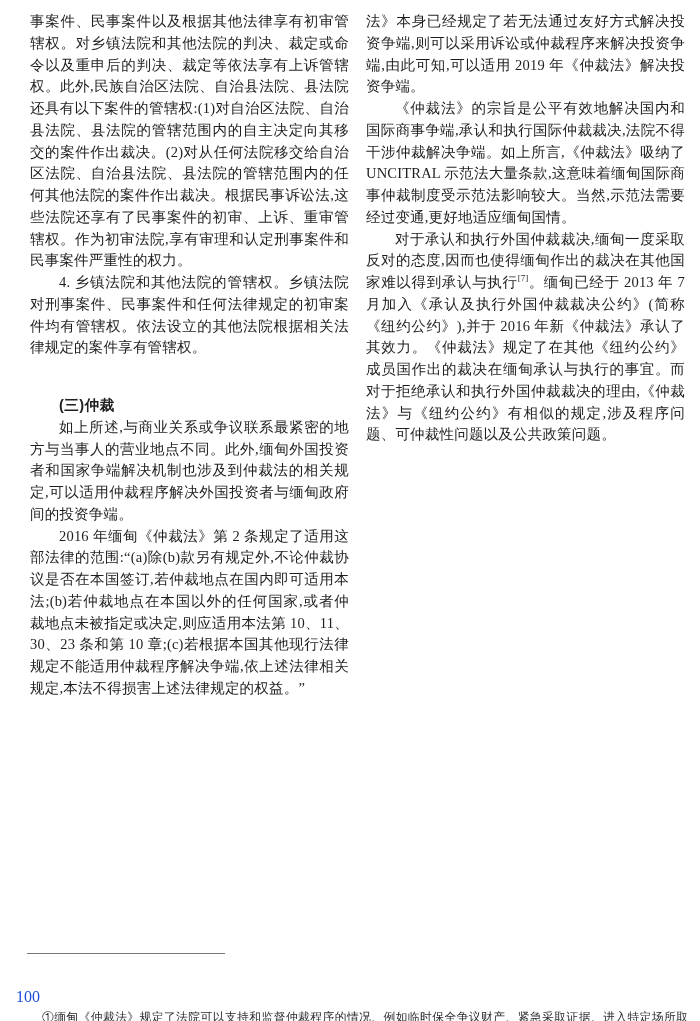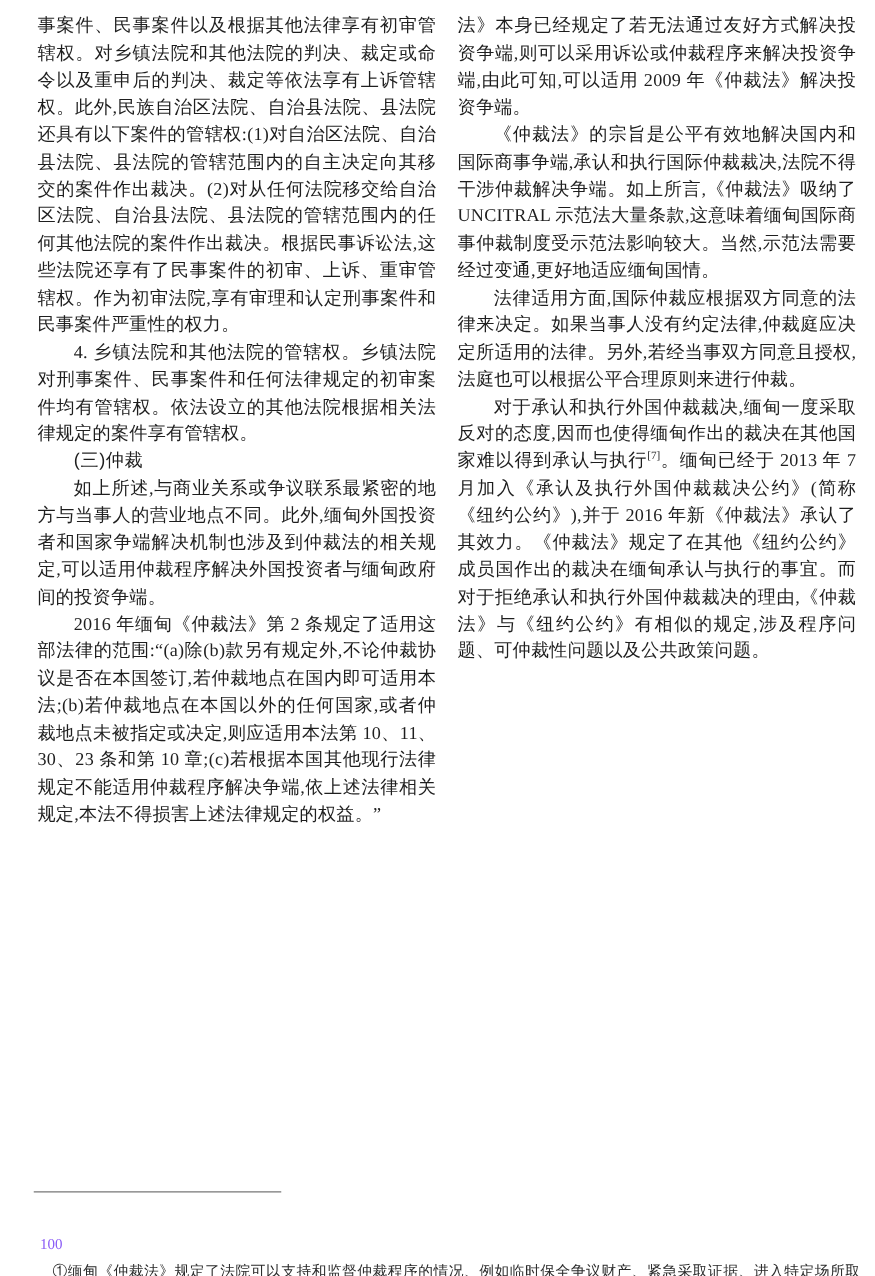--- a/index.html
+++ b/index.html
@@ -37,23 +37,24 @@
     letter-spacing: 0.2px;
   }
   .col p {
     margin: 0;
     text-indent: 2em;
   }
   .col p.noindent {
     text-indent: 0;
   }
   .col p.heading {
-    font-weight: normal;
+    font-weight: bold;
     font-family: "Liberation Sans", "DejaVu Sans", sans-serif;
     letter-spacing: 0.5px;
+    margin-top: 36px;
   }
   sup.ref {
     font-size: 9px;
     line-height: 0;
     vertical-align: super;
     letter-spacing: 0;
   }
   .footnote-rule {
     position: absolute;
     left: 27px;
@@ -71,45 +72,44 @@
     line-height: 19px;
     text-align: justify;
     color: #2a2a2a;
   }
   .footnote p {
     margin: 0;
     text-indent: 2.2em;
   }
   .page-number {
     position: absolute;
-    left: 32px;
+    left: 16px;
     top: 988px;
-    font-size: 12px;
-    color: #8b5cf6;
+    font-size: 16px;
+    color: #1d4ed8;
   }
 </style>
 </head>
 <body>
 
 <div class="page">
 
   <div class="columns">
 
     <div class="col">
       <p class="noindent">事案件、民事案件以及根据其他法律享有初审管辖权。对乡镇法院和其他法院的判决、裁定或命令以及重申后的判决、裁定等依法享有上诉管辖权。此外,民族自治区法院、自治县法院、县法院还具有以下案件的管辖权:(1)对自治区法院、自治县法院、县法院的管辖范围内的自主决定向其移交的案件作出裁决。(2)对从任何法院移交给自治区法院、自治县法院、县法院的管辖范围内的任何其他法院的案件作出裁决。根据民事诉讼法,这些法院还享有了民事案件的初审、上诉、重审管辖权。作为初审法院,享有审理和认定刑事案件和民事案件严重性的权力。</p>
       <p>4. 乡镇法院和其他法院的管辖权。乡镇法院对刑事案件、民事案件和任何法律规定的初审案件均有管辖权。依法设立的其他法院根据相关法律规定的案件享有管辖权。</p>
       <p class="heading">(三)仲裁</p>
       <p>如上所述,与商业关系或争议联系最紧密的地方与当事人的营业地点不同。此外,缅甸外国投资者和国家争端解决机制也涉及到仲裁法的相关规定,可以适用仲裁程序解决外国投资者与缅甸政府间的投资争端。</p>
       <p>2016 年缅甸《仲裁法》第 2 条规定了适用这部法律的范围:“(a)除(b)款另有规定外,不论仲裁协议是否在本国签订,若仲裁地点在国内即可适用本法;(b)若仲裁地点在本国以外的任何国家,或者仲裁地点未被指定或决定,则应适用本法第 10、11、30、23 条和第 10 章;(c)若根据本国其他现行法律规定不能适用仲裁程序解决争端,依上述法律相关规定,本法不得损害上述法律规定的权益。”</p>
     </div>
 
     <div class="col">
-      <p class="noindent">法》本身已经规定了若无法通过友好方式解决投资争端,则可以采用诉讼或仲裁程序来解决投资争端,由此可知,可以适用 2009 年《仲裁法》解决投资争端。</p>
+      <p class="noindent">法》本身已经规定了若无法通过友好方式解决投资争端,则可以采用诉讼或仲裁程序来解决投资争端,由此可知,可以适用 2019 年《仲裁法》解决投资争端。</p>
       <p>《仲裁法》的宗旨是公平有效地解决国内和国际商事争端,承认和执行国际仲裁裁决,法院不得干涉仲裁解决争端。如上所言,《仲裁法》吸纳了 UNCITRAL 示范法大量条款,这意味着缅甸国际商事仲裁制度受示范法影响较大。当然,示范法需要经过变通,更好地适应缅甸国情。</p>
-      <p>法律适用方面,国际仲裁应根据双方同意的法律来决定。如果当事人没有约定法律,仲裁庭应决定所适用的法律。另外,若经当事双方同意且授权,法庭也可以根据公平合理原则来进行仲裁。</p>
       <p><span>对于承认和执行外国仲裁裁决,缅甸一度采取反对的态度,因而也使得缅甸作出的裁决在其他国家难以得到承认与执行</span><sup class="ref">[7]</sup><span>。缅甸已经于 2013 年 7 月加入《承认及执行外国仲裁裁决公约》(简称《纽约公约》),并于 2016 年新《仲裁法》承认了其效力。《仲裁法》规定了在其他《纽约公约》成员国作出的裁决在缅甸承认与执行的事宜。而对于拒绝承认和执行外国仲裁裁决的理由,《仲裁法》与《纽约公约》有相似的规定,涉及程序问题、可仲裁性问题以及公共政策问题。</span></p>
     </div>
 
   </div>
 
   <div class="footnote-rule"></div>
 
   <div class="footnote">
     <p>①缅甸《仲裁法》规定了法院可以支持和监督仲裁程序的情况、例如临时保全争议财产、紧急采取证据、进入特定场所取证、调查、撤销裁决等。</p>
   </div>

